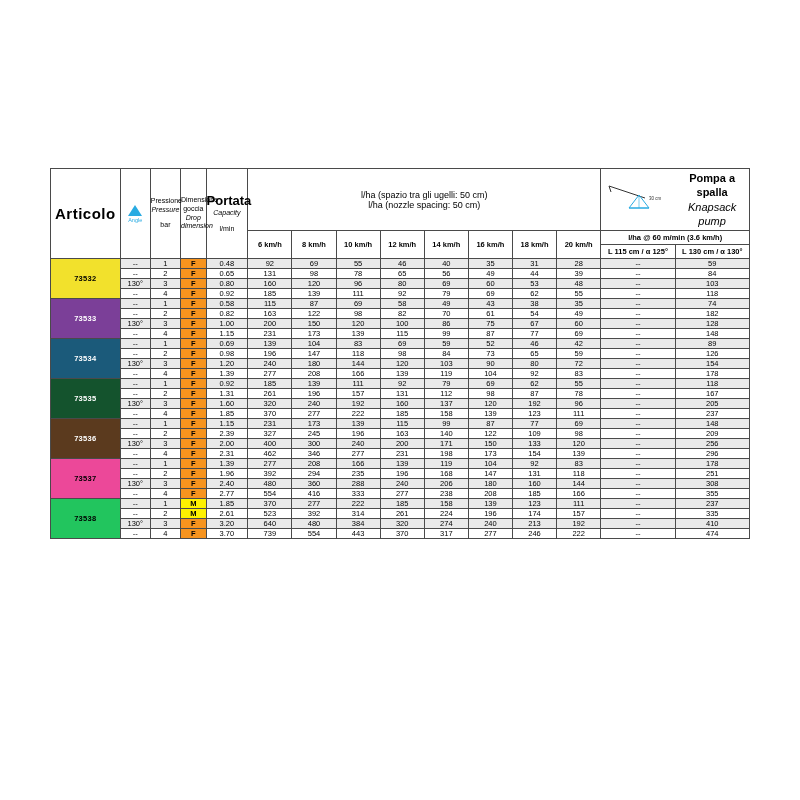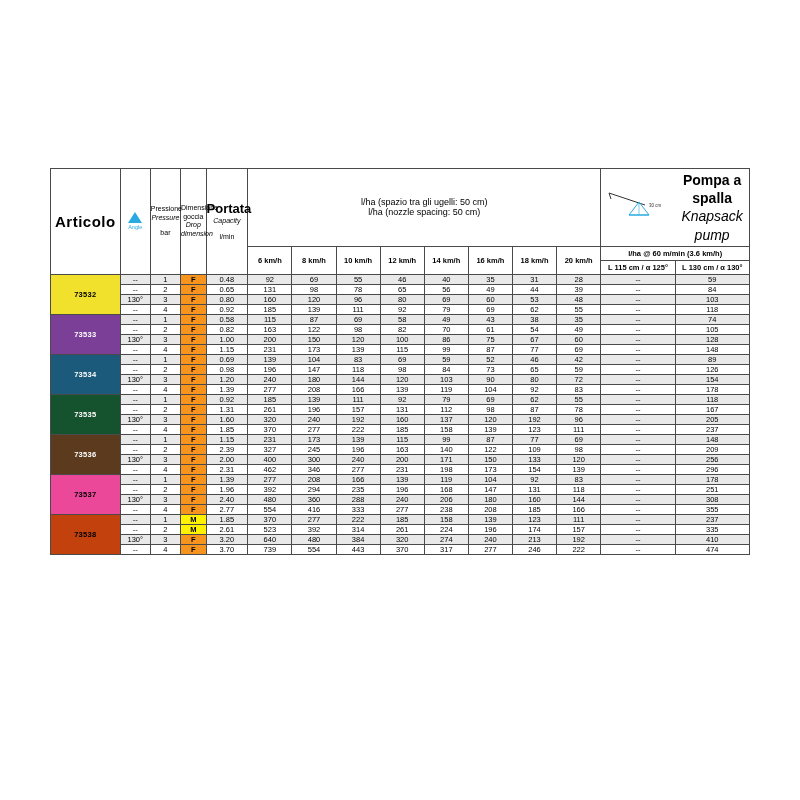--- a/index.html
+++ b/index.html
@@ -8,21 +8,21 @@
   .tablewrap{position:absolute;left:50px;top:168px;width:700px;}
   table.spec{border-collapse:collapse;width:700px;table-layout:fixed;}
   table.spec td,table.spec th{border:1px solid #4a4a4a;padding:0;text-align:center;vertical-align:middle;font-size:7.5px;}
 
   
   .h-art{font-size:15px;font-weight:bold;letter-spacing:.5px;}
   .h-sub{font-size:7px;line-height:1.25;}
   .h-sub b{font-size:13px;}
   .h-it{font-style:italic;}
   .h-lha{font-size:9px;}
-  .h-pump{font-size:14px;font-weight:bold;line-height:1.3;}
+  .h-pump{font-size:11px;font-weight:bold;line-height:1.3;}
   .h-pump .n{font-weight:normal;font-style:italic;}
   .h-speed{font-size:7.5px;font-weight:bold;}
   .h-col{font-size:7.5px;font-weight:bold;}
 
   
   .iconcell{position:relative;height:100%;}
   .tri{width:0;height:0;border-left:7px solid transparent;border-right:7px solid transparent;border-bottom:11px solid #29abe2;margin:0 auto 1px;}
   .tri-lbl{font-size:5.5px;color:#29abe2;}
 
   
@@ -226,21 +226,21 @@
             <td class="num">0.82</td>
             <td class="num">163</td>
             <td class="num">122</td>
             <td class="num">98</td>
             <td class="num">82</td>
             <td class="num">70</td>
             <td class="num">61</td>
             <td class="num">54</td>
             <td class="num">49</td>
             <td class="num">--</td>
-            <td class="num">105</td>
+            <td class="num">182</td>
           </tr>
           <tr class="r-alt">
             <td class="ang">130°</td>
             <td class="num">3</td>
             <td class="cell-F">F</td>
             <td class="num">1.00</td>
             <td class="num">200</td>
             <td class="num">150</td>
             <td class="num">120</td>
             <td class="num">100</td>
@@ -521,21 +521,21 @@
             <td class="num">333</td>
             <td class="num">277</td>
             <td class="num">238</td>
             <td class="num">208</td>
             <td class="num">185</td>
             <td class="num">166</td>
             <td class="num">--</td>
             <td class="num">355</td>
           </tr>
           <tr class="r-alt">
-            <td rowspan="4" class="artcell" style="background: #c2410c; color: rgb(0, 0, 0);">73538</td>
+            <td rowspan="4" class="artcell" style="background: #22c55e; color: rgb(0, 0, 0);">73538</td>
             <td class="ang">--</td>
             <td class="num">1</td>
             <td class="cell-M">M</td>
             <td class="num">1.85</td>
             <td class="num">370</td>
             <td class="num">277</td>
             <td class="num">222</td>
             <td class="num">185</td>
             <td class="num">158</td>
             <td class="num">139</td>

